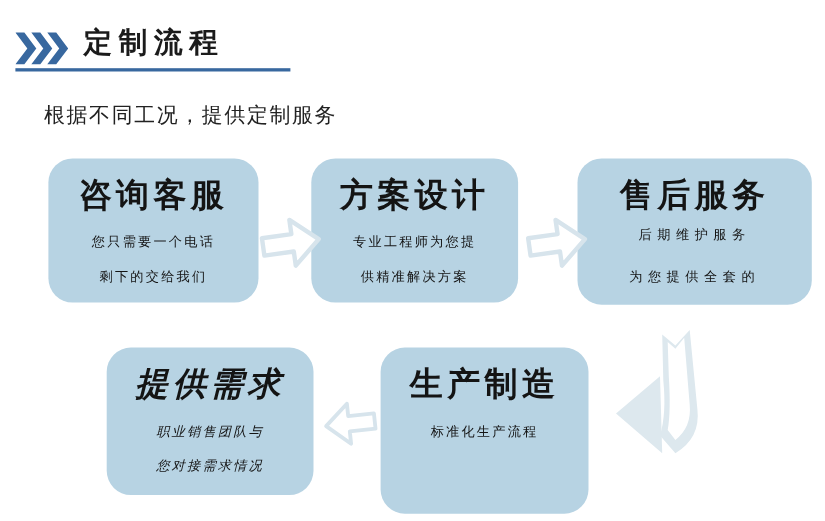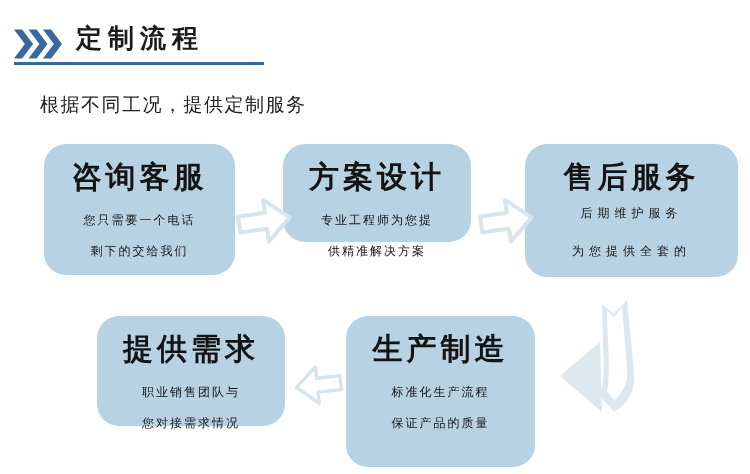--- a/index.html
+++ b/index.html
@@ -38,24 +38,24 @@
   .card-title{
     margin-top:13px;font-size:30px;font-weight:bold;letter-spacing:4px;
     font-family:"Liberation Sans",sans-serif;white-space:nowrap;
   }
   .card-line{
     font-family:"Liberation Serif",serif;
     font-size:12px;letter-spacing:2px;line-height:31px;white-space:nowrap;
   }
   .card-line.first{margin-top:7px;}
   .card1{left:44px;top:144px;width:191px;height:131px;}
-  .card2{left:283px;top:144px;width:188px;height:98px;}
+  .card2{left:283px;top:144px;width:188px;height:131px;}
   .card3{left:525px;top:144px;width:213px;height:133px;}
   .card3 .card-line{letter-spacing:5px;}
-  .card4{left:97px;top:316px;width:188px;height:110px;}
+  .card4{left:97px;top:316px;width:188px;height:134px;font-style:italic;}
   .card5{left:346px;top:316px;width:189px;height:151px;}
   
   .flow-arrow{position:absolute;}
   .flow-arrow polygon{
     fill:#ffffff;stroke:var(--arrow-outline,#d7e4ec);stroke-width:4;
     stroke-linejoin:round;
   }
   .arrow-r1{left:233px;top:192px;width:62px;height:58px;transform:rotate(-8deg);}
   .arrow-r2{left:475px;top:192px;width:62px;height:58px;transform:rotate(-8deg);}
   .arrow-l1{left:292px;top:358px;width:54px;height:54px;transform:rotate(-6deg);}
@@ -97,21 +97,20 @@
 
   <div class="card card4">
     <div class="card-title">提供需求</div>
     <div class="card-line first">职业销售团队与</div>
     <div class="card-line">您对接需求情况</div>
   </div>
 
   <div class="card card5">
     <div class="card-title">生产制造</div>
     <div class="card-line first">标准化生产流程</div>
-    <div class="card-line">保证产品的质量</div>
   </div>
 
   <svg class="flow-arrow arrow-r1" viewBox="0 0 62 58" aria-hidden="true">
     <polygon points="6,21 33,21 33,8 57,29 33,50 33,37 6,37"></polygon>
   </svg>
 
   <svg class="flow-arrow arrow-r2" viewBox="0 0 62 58" aria-hidden="true">
     <polygon points="6,21 33,21 33,8 57,29 33,50 33,37 6,37"></polygon>
   </svg>
 

